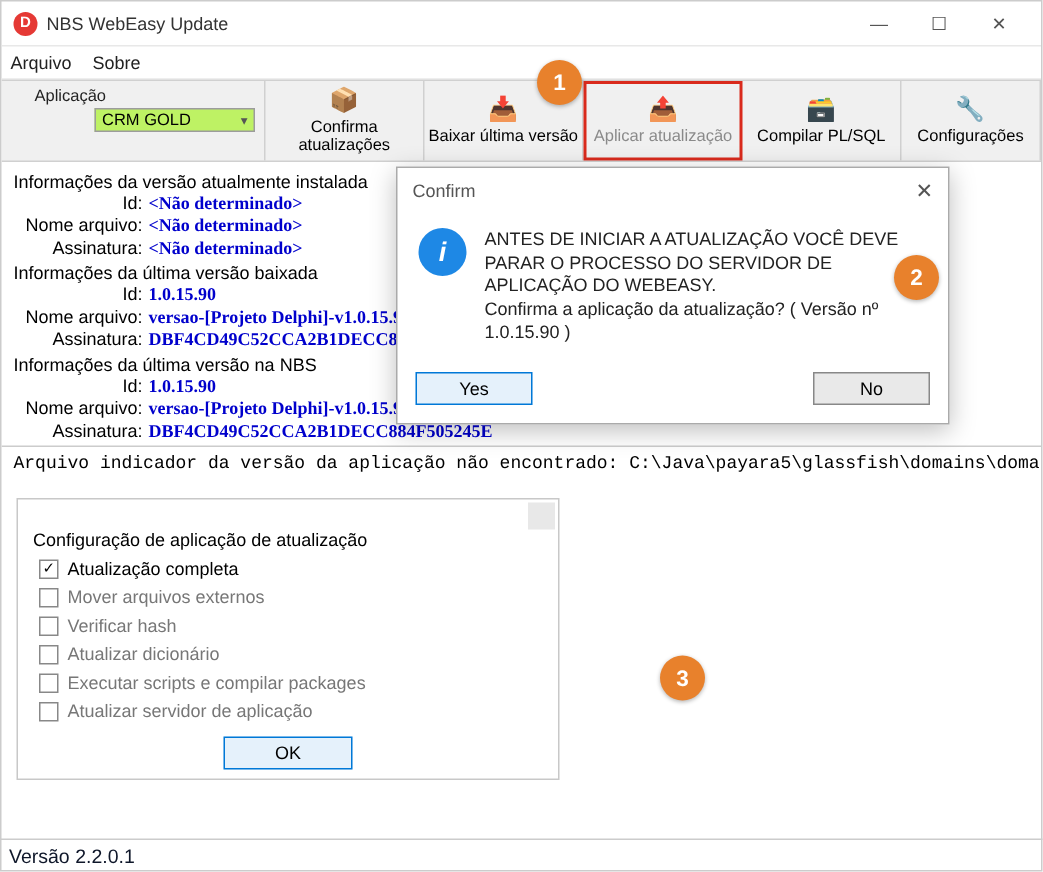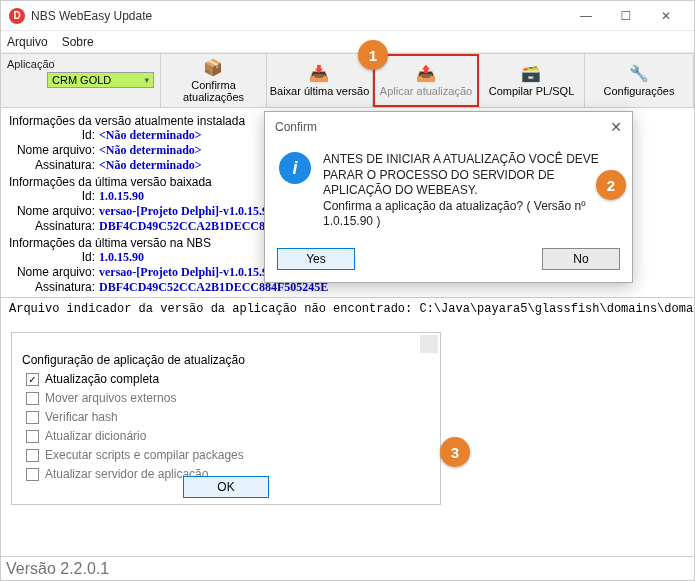--- a/index.html
+++ b/index.html
@@ -3,41 +3,41 @@
   <meta charset="utf-8">
   <style>
     * { box-sizing: border-box; margin: 0; padding: 0; }
     body { font-family: "Segoe UI", Tahoma, sans-serif; font-size: 12px; background: #fff; width: 695px; height: 581px; overflow: hidden; border: 1px solid #ccc; }
     .titlebar { display: flex; align-items: center; height: 30px; padding: 0 8px; border-bottom: 1px solid #e8e8e8; }
     .titlebar-icon { width: 16px; height: 16px; border-radius: 50%; background:#e53935; display:flex;align-items:center;justify-content:center;color:#fff;font-size:10px;font-weight:bold;margin-right:6px;}
     .titlebar-text { flex: 1; color:#333; font-size:12px; user-select:none;}
     .titlebar-btn { width: 40px; height: 28px; display:flex;align-items:center;justify-content:center;color:#555; }
     .menubar { height: 22px; padding: 0 6px; display:flex;gap:14px; align-items:center; color:#222; border-bottom:1px solid #eee; }
     .menubar span { user-select:none; }
-    .toolbar { display:flex; border-top:1px solid #d0d0d0; border-bottom:1px solid #d0d0d0; background:#f0f0f0; }
+    .toolbar { display:flex; border-top:1px solid #d0d0d0; border-bottom:1px solid #d0d0d0; background:#f0f0f0;padding-left:16px; }
     .appsel { width:160px; padding:4px 6px; border-right:1px solid #d0d0d0; }
     .appsel-label { font-size:11px; color:#222; }
     .appsel-combo { margin-top:2px; height:16px; border:1px solid #9c9c9c; background:#bef264; display:flex;align-items:center;justify-content:space-between;padding:0 4px; font-size:11px;margin-left:40px;}
     .combo-arrow { font-size:9px; color:#555;}
     .tool { width:106px;border-right:1px solid #d0d0d0; display:flex;flex-direction:column;align-items:center;justify-content:center; font-size:11px; padding:4px 2px; text-align:center;}
     .tool .icon { width:20px;height:18px;margin-bottom:3px;display:flex;align-items:center;justify-content:center;font-size:16px;}
     .tool.highlight { border:2px solid #d92a1c; }
     .tool.disabled { color:#8a8a8a; }
     .info { padding:4px 8px 2px; color:#000; }
     .info h4 { font-weight:normal; font-size:12px; color:#000; margin-top:2px; }
     .info .row { display:flex; font-size:12px; }
     .info .key { width:90px; text-align:right; padding-right:4px; color:#000;}
     .info .val-link { color:#0000cc; font-weight:bold;font-family:Liberation Serif, serif; }
     .logline { font-family: "Consolas","Courier New",monospace; font-size:12px; padding:4px 8px; border-top:1px solid #ccc; white-space:nowrap; overflow:hidden;}
-    .config-group { margin:12px 10px 8px; border:1px solid #c8c8c8; padding:20px 10px 18px 10px; position:relative; width:430px; background:#fff;}
+    .config-group { margin:12px 10px 8px; border:1px solid #c8c8c8; padding:20px 10px 33px 10px; position:relative; width:362px; background:#fff;}
     .chk { display:flex; align-items:center; gap:6px; margin:5px 4px; font-size:12px; color:#777;}
     .chk.enabled { color:#000; }
     .chk .box { width:13px;height:13px;border:1px solid #888;background:#fff;display:flex;align-items:center;justify-content:center;font-size:10px;color:#000;}
     .cfg-ok { position:absolute; bottom:6px; left:50%; transform:translateX(-50%); width:86px;height:22px;border:1px solid #0078d7;background:#e5f1fb;font-size:12px;}
-    .status { position:absolute; bottom:0; left:0; right:0; border-top:1px solid #ccc; padding:3px 6px; font-size:16px; color:#737373; }
+    .status { position:absolute; bottom:0; left:0; right:0; border-top:1px solid #ccc; padding:3px 6px; font-size:13px; color:#0f172a; }
     
     .confirm { position:absolute; top:111px; left:264px; width:369px; background:#fff; border:1px solid #aaa; box-shadow:0 4px 16px rgba(0,0,0,.25); }
     .confirm-title { height:30px; display:flex;align-items:center;justify-content:space-between; padding:0 10px; font-size:12px; color:#555; }
     .confirm-close { font-size:14px;color:#555;}
     .confirm-body { display:flex; padding:10px 16px 12px 14px; gap:12px;}
     .info-icon { width:32px;height:32px;border-radius:50%;background:#1e88e5;color:#fff;display:flex;align-items:center;justify-content:center;font-size:18px;font-style:italic;font-weight:bold;flex-shrink:0;}
     .confirm-text { font-size:12px; color:#222; line-height:1.3;}
     .confirm-actions { display:flex; justify-content:space-between; gap:10px; padding:6px 12px 12px;}
     .confirm-actions button { width:78px;height:22px;border:1px solid #888;background:#e9e9e9;font-size:12px;}
     .confirm-actions button.primary { border:1px solid #0078d7; background:#e5f1fb;}

